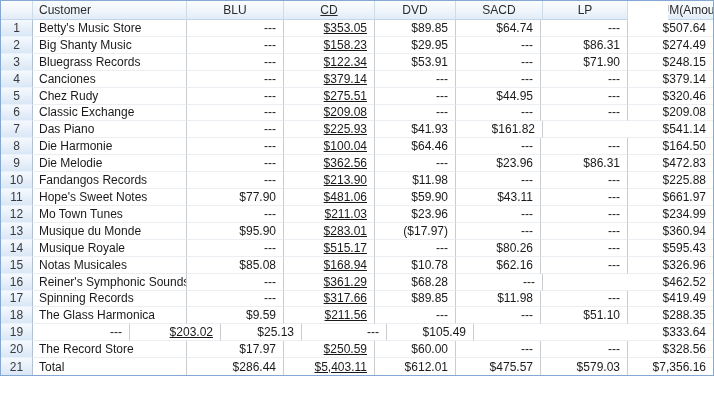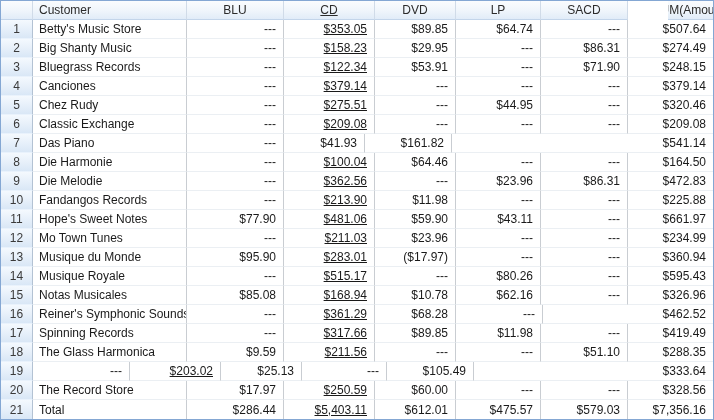--- a/index.html
+++ b/index.html
@@ -1,19 +1,19 @@
 <!DOCTYPE html>
 <html><head>
 <meta charset="utf-8">
 <style>
   html,body{margin:0;padding:0;background:#fff;}
   body{font-family:"Liberation Sans","DejaVu Sans",sans-serif;}
   .grid{
     box-sizing:border-box;
-    width:714px;height:420px;
+    width:714px;height:376px;
     border:1px solid #84a7d3;
     display:flex;flex-direction:column;
     background:#fff;
     font-size:12px;color:#1a1a1a;
     overflow:hidden;
     user-select:none;
   }
   .hrow{display:flex;flex:0 0 19px;height:19px;}
   .hcell{
     box-sizing:border-box;
@@ -60,22 +60,22 @@
 </head>
 <body>
 
 <div class="grid">
   <div class="hrow">
       <div class="hcell col-0"></div>
       <div class="hcell col-1">Customer</div>
       <div class="hcell col-2">BLU</div>
       <div class="hcell col-3">CD</div>
       <div class="hcell col-4">DVD</div>
+      <div class="hcell col-6">SACD</div>
       <div class="hcell col-5">LP</div>
-      <div class="hcell col-6">SACD</div>
       <div class="hcell col-7">SUM(Amount)</div>
     </div>
   <div class="tbody">
       <div class="trow">
         <div class="cell col-0">1</div>
         <div class="cell col-1">Betty's Music Store</div>
         <div class="cell col-2 num">---</div>
         <div class="cell col-3 num">$353.05</div>
         <div class="cell col-4 num">$89.85</div>
         <div class="cell col-5 num">$64.74</div>
@@ -129,20 +129,21 @@
         <div class="cell col-3 num">$209.08</div>
         <div class="cell col-4 num">---</div>
         <div class="cell col-5 num">---</div>
         <div class="cell col-6 num">---</div>
         <div class="cell col-7 num">$209.08</div>
       </div>
       <div class="trow">
         <div class="cell col-0">7</div>
         <div class="cell col-1">Das Piano</div>
         <div class="cell col-2 num">---</div>
+        <div class="cell col-3 num">$225.93</div>
         <div class="cell col-4 num">$41.93</div>
         <div class="cell col-6 num">$161.82</div>
         <div class="cell col-7 num">$541.14</div>
       </div>
       <div class="trow">
         <div class="cell col-0">8</div>
         <div class="cell col-1">Die Harmonie</div>
         <div class="cell col-2 num">---</div>
         <div class="cell col-3 num">$100.04</div>
         <div class="cell col-4 num">$64.46</div>

